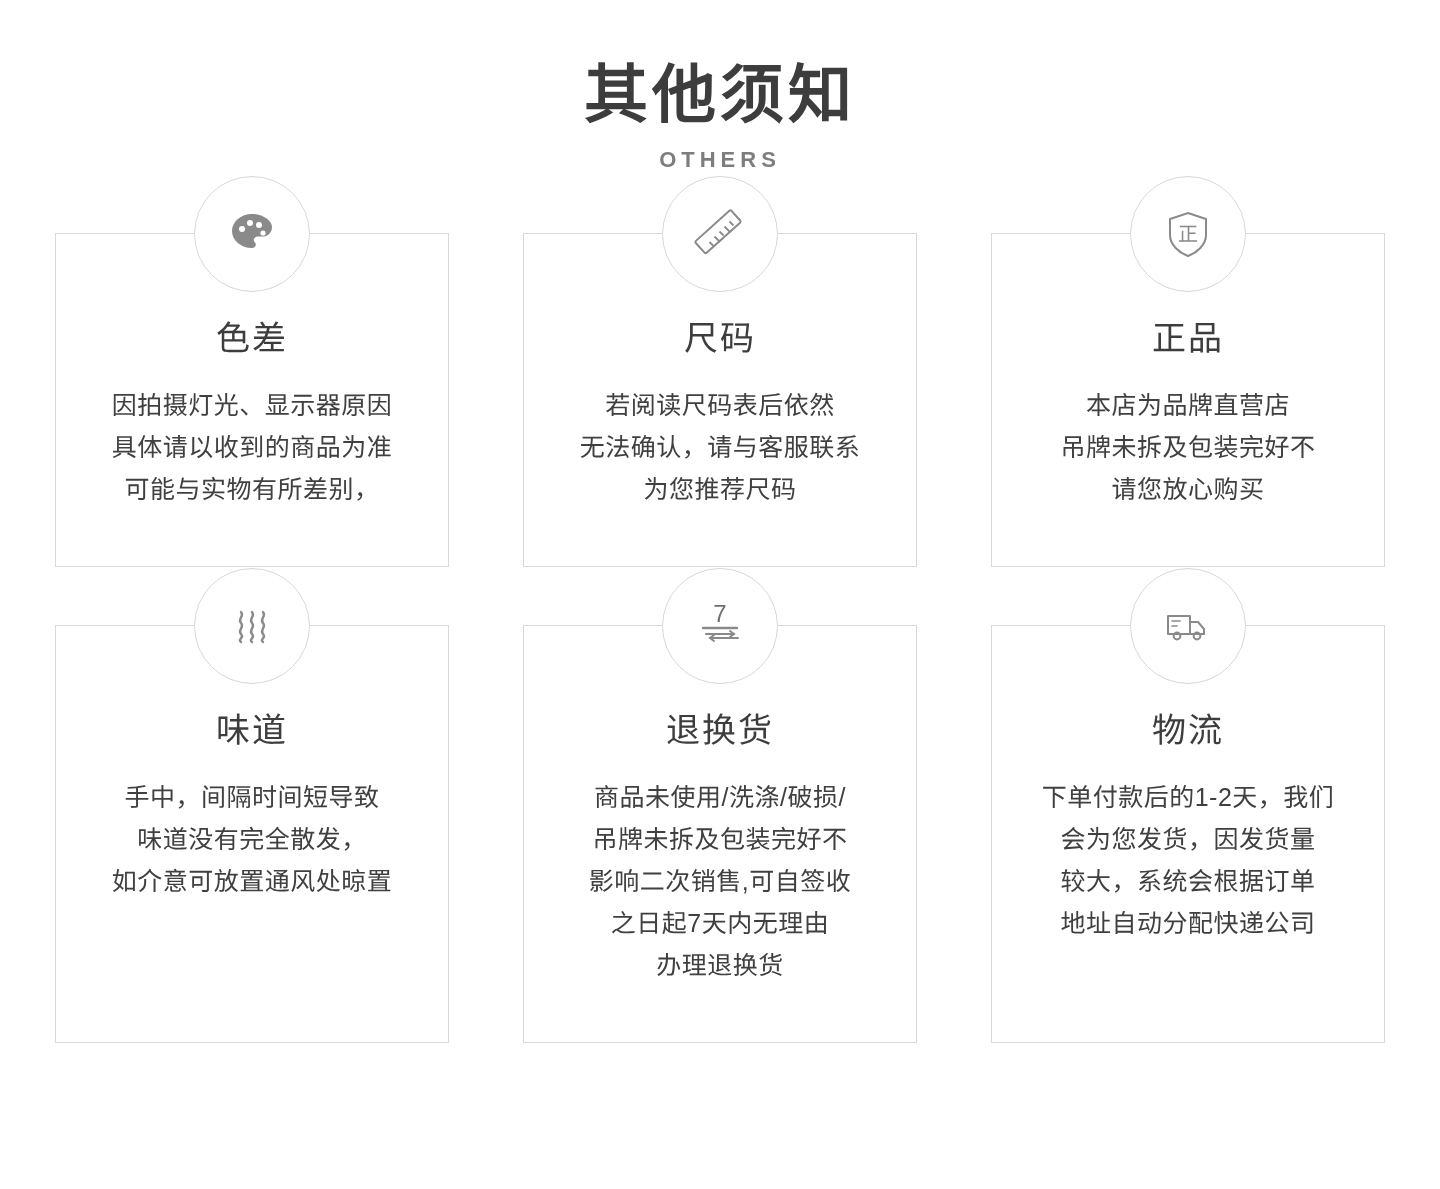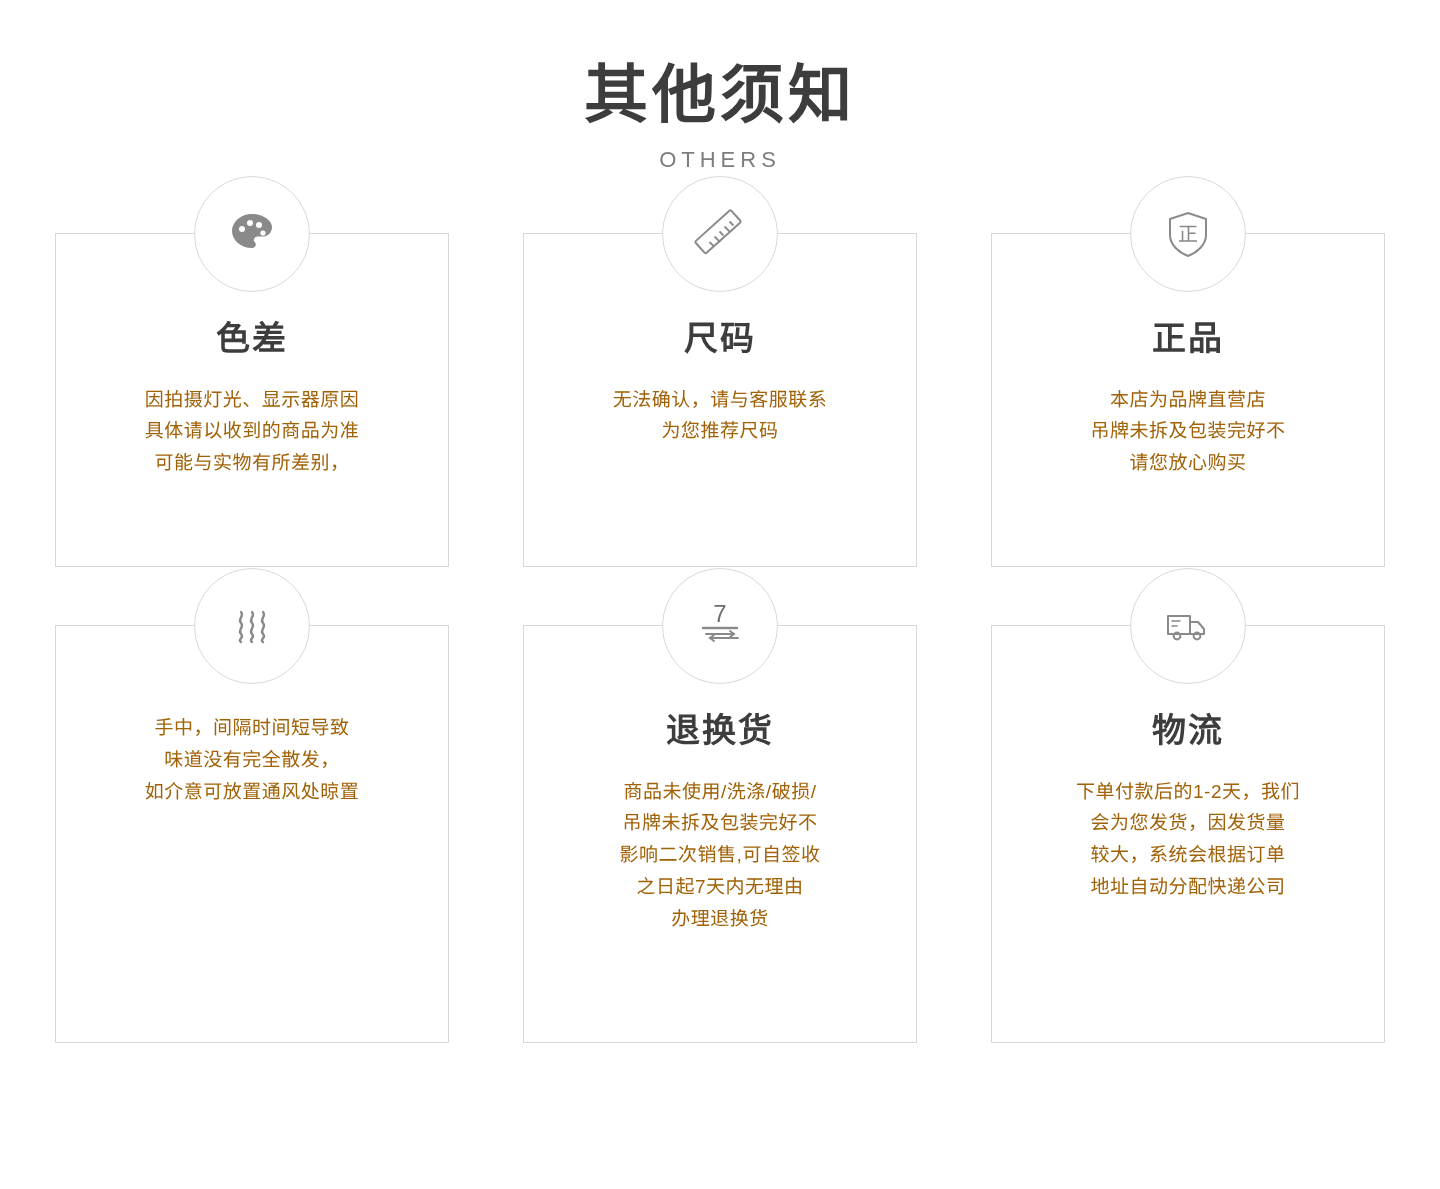--- a/index.html
+++ b/index.html
@@ -31,21 +31,21 @@
     letter-spacing: 4px;
     color: #3d3d3d;
     line-height: 1.05;
     margin: 0;
   }
   .title-en {
     font-size: 22px;
     letter-spacing: 5px;
     color: #7d7d7d;
     margin-top: 18px;
-    font-weight: 400;
+    font-weight: 700;
   }
 
   
   .grid {
     margin-top: 60px;
     display: grid;
     grid-template-columns: repeat(3, 394px);
     justify-content: center;
     column-gap: 74px;
     row-gap: 58px;
@@ -76,30 +76,30 @@
     border: 1px solid #d8d8d8;
     background: #ffffff;
     display: flex;
     align-items: center;
     justify-content: center;
   }
   .icon-wrap svg { display: block; }
 
   .card-title {
     font-size: 34px;
-    font-weight: 700;
+    font-weight: 400;
     color: #3d3d3d;
     letter-spacing: 2px;
     margin: 0 0 26px 0;
     line-height: 1.1;
   }
   .card-body {
-    font-size: 19px;
+    font-size: 25px;
     line-height: 1.68;
-    color: #a16207;
+    color: #404040;
     letter-spacing: 0.5px;
   }
   .card-body div { white-space: nowrap; }
 </style>
 </head>
 <body>
 
 <div class="page">
 
   <div class="header">
@@ -138,20 +138,21 @@
               <line x1="17.5" y1="36" x2="21.5" y2="40"></line>
               <line x1="22.5" y1="30.5" x2="28" y2="36"></line>
               <line x1="27.5" y1="25.5" x2="31.5" y2="29.5"></line>
               <line x1="32.5" y1="20.5" x2="38" y2="26"></line>
               <line x1="37.5" y1="15.5" x2="41.5" y2="19.5"></line>
             </g>
           </svg>
         </div>
         <h2 class="card-title">尺码</h2>
         <div class="card-body">
+          <div>若阅读尺码表后依然</div>
           <div>无法确认，请与客服联系</div>
           <div>为您推荐尺码</div>
         </div>
       </div>
     </div>
 
     <div class="cell">
       <div class="card short">
         <div class="icon-wrap">
           <svg width="56" height="56" viewBox="0 0 56 56" fill="none" stroke="#8a8a8a" stroke-width="2">
@@ -170,20 +171,21 @@
 
     <div class="cell">
       <div class="card tall">
         <div class="icon-wrap">
           <svg width="56" height="56" viewBox="0 0 56 56" fill="none" stroke="#8a8a8a" stroke-width="2.4" stroke-linecap="round">
             <path d="M17 14c4 4-4 7 0 11s-4 7 0 11s-4 5 0 8"></path>
             <path d="M28 14c4 4-4 7 0 11s-4 7 0 11s-4 5 0 8"></path>
             <path d="M39 14c4 4-4 7 0 11s-4 7 0 11s-4 5 0 8"></path>
           </svg>
         </div>
+        <h2 class="card-title">味道</h2>
         <div class="card-body">
           <div>手中，间隔时间短导致</div>
           <div>味道没有完全散发，</div>
           <div>如介意可放置通风处晾置</div>
         </div>
       </div>
     </div>
 
     <div class="cell">
       <div class="card tall">

